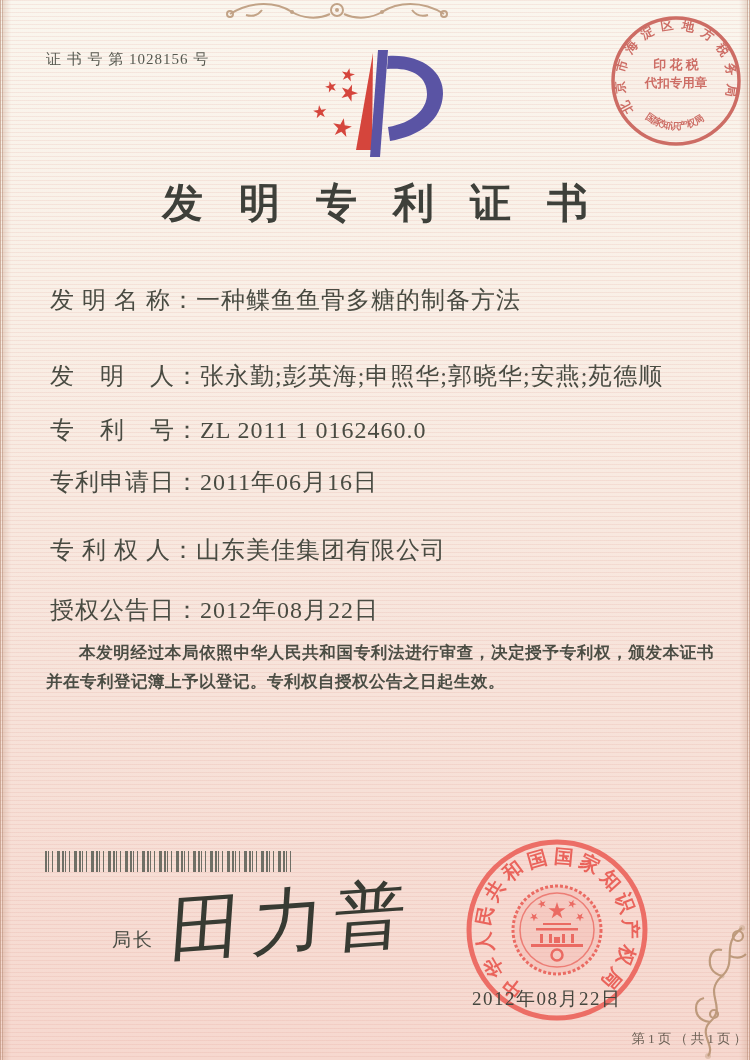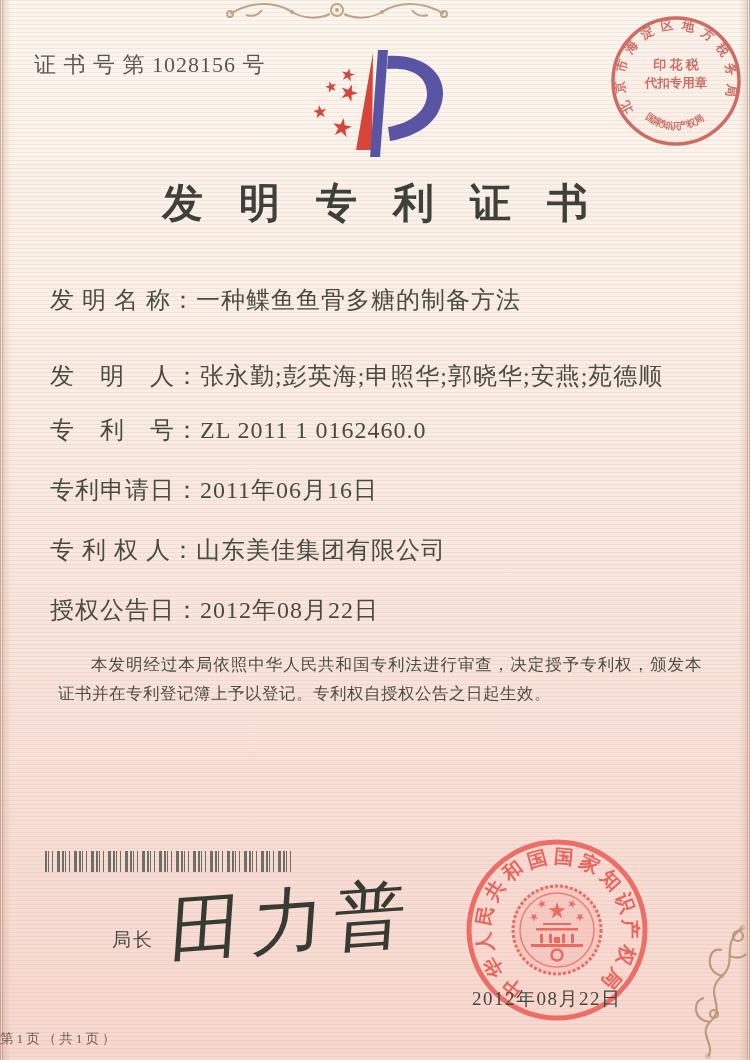--- a/index.html
+++ b/index.html
@@ -10,44 +10,44 @@
   }
   .page::before{
     content:"";position:absolute;inset:0;pointer-events:none;
     background:repeating-linear-gradient(180deg, rgba(214,126,115,0.13) 0 1px, rgba(255,255,255,0) 1px 4px);
   }
   .edge{position:absolute;top:0;bottom:0;width:8px;z-index:2;}
   .edge-left{left:0;border-left:3px double rgba(173,128,104,.55);
     background:linear-gradient(90deg, rgba(196,152,128,.30), rgba(196,152,128,0));}
   .edge-right{right:0;border-right:3px double rgba(173,128,104,.55);
     background:linear-gradient(270deg, rgba(196,152,128,.30), rgba(196,152,128,0));}
-  .cert-no{position:absolute;left:34px;top:50px;font-size:22px;color:#575950;letter-spacing:1px;z-index:3;}
+  .cert-no{position:absolute;left:46px;top:50px;font-size:15px;color:#575950;letter-spacing:1px;z-index:3;}
   .title{position:absolute;left:18px;top:176px;width:100%;text-align:center;
     font-size:41px;color:#3e403a;letter-spacing:36px;font-weight:600;z-index:3;}
   .tax-stamp{position:absolute;left:596px;top:3px;z-index:3;}
   .logo{position:absolute;left:288px;top:42px;z-index:3;}
   .top-ornament{position:absolute;left:222px;top:-4px;z-index:2;opacity:.8;}
   .fields{position:absolute;left:50px;top:284px;width:670px;z-index:3;}
   .field-row{position:absolute;left:0;font-size:24px;color:#494b42;white-space:nowrap;}
-  .row-1{top:0;}.row-2{top:76px;}.row-3{top:130px;}.row-4{top:190px;text-align:center;}.row-5{top:250px;font-family:Liberation Serif, serif;}.row-6{top:310px;}
+  .row-1{top:0;}.row-2{top:76px;}.row-3{top:130px;}.row-4{top:182px;text-align:center;}.row-5{top:250px;font-family:Liberation Serif, serif;}.row-6{top:310px;}
   .f-label{display:inline-block;min-width:132px;letter-spacing:1px;}
   .f-value{letter-spacing:1px;}
   .body-text{position:absolute;left:46px;top:638px;width:668px;font-size:16.5px;line-height:29px;
     color:#4b4d44;letter-spacing:.5px;text-align:justify;z-index:3;}
-  .body-text p{margin:12px;text-indent:2em;}
+  .body-text p{margin:0;text-indent:2em;font-weight:bold;}
   .barcode{position:absolute;left:45px;top:851px;width:246px;height:21px;opacity:.8;z-index:3;
     background:repeating-linear-gradient(90deg,#4d544b 0 2px,transparent 2px 3px,#4d544b 3px 4px,
       transparent 4px 7px,#4d544b 7px 8px,transparent 8px 12px,#4d544b 12px 15px,transparent 15px 17px);}
   .sig-title{position:absolute;left:112px;top:927px;font-size:19px;color:#4a4c44;letter-spacing:2px;z-index:3;}
   .sig-name{position:absolute;left:170px;top:874px;font-size:72px;color:#383b33;z-index:3;
     transform:rotate(-4deg) skewX(-8deg);letter-spacing:10px;font-weight:500;}
   .big-seal{position:absolute;left:462px;top:835px;z-index:4;}
   .issue-date{position:absolute;left:472px;top:986px;font-size:19px;color:#45463e;letter-spacing:1.5px;z-index:5;}
   .corner-flourish{position:absolute;left:650px;top:922px;z-index:2;opacity:.85;}
-  .footer{position:absolute;left:0;top:1030px;width:100%;text-align:left;font-size:13.5px;
+  .footer{position:absolute;left:0;top:1030px;width:100%;text-align:right;font-size:13.5px;
     color:#6e6257;letter-spacing:3px;z-index:3;}
 </style>
 </head>
 <body>
 
 <div class="page">
 
   <svg width="0" height="0" style="position:absolute" aria-hidden="true">
     <defs>
       <polygon id="star" points="0,-1 0.2245,-0.309 0.951,-0.309 0.363,0.118 0.588,0.809 0,0.382 -0.588,0.809 -0.363,0.118 -0.951,-0.309 -0.2245,-0.309"></polygon>

